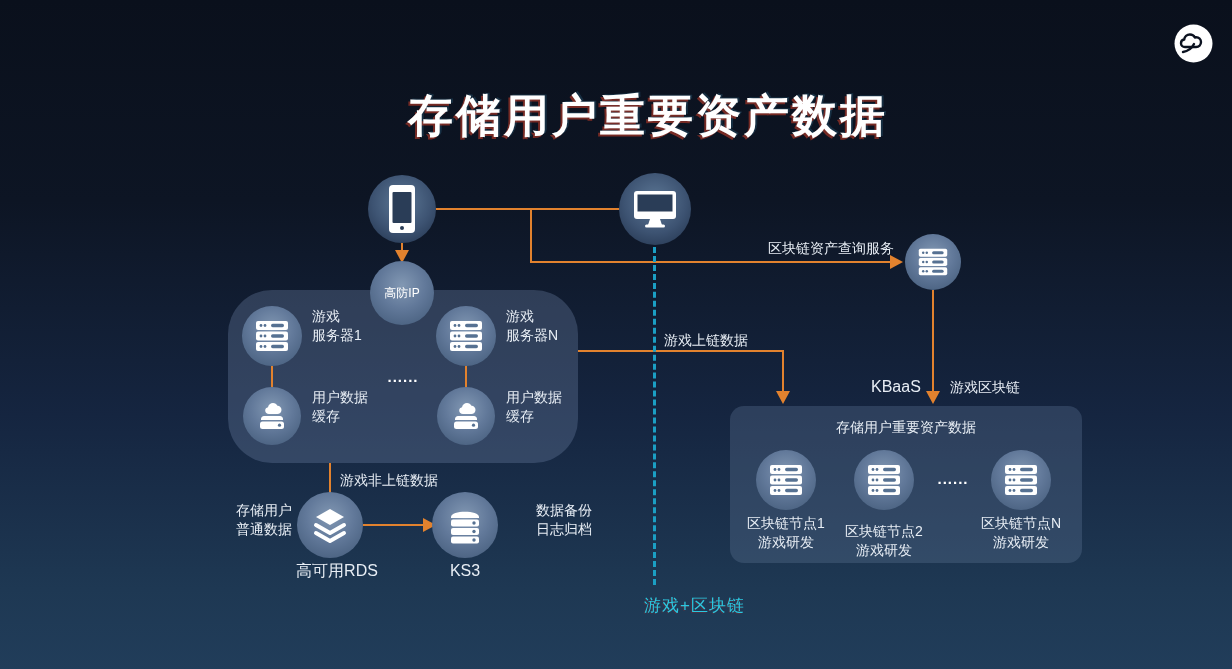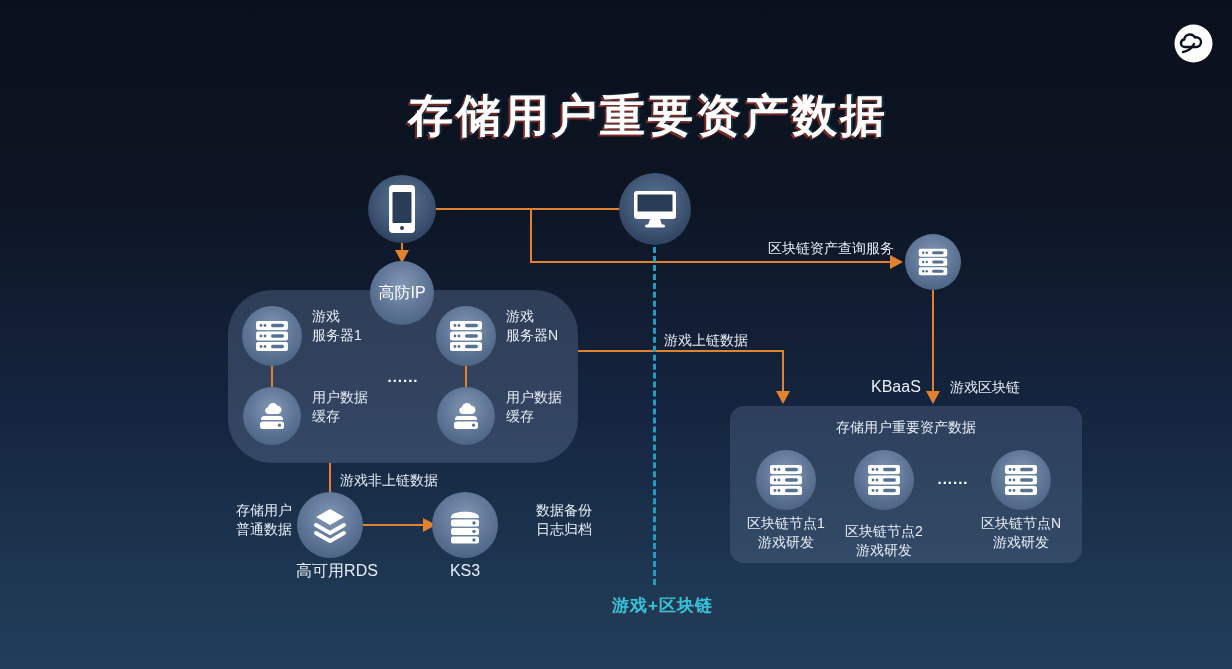--- a/index.html
+++ b/index.html
@@ -21,23 +21,23 @@
   .lbl .ln{display:block;}
   .lbl-c{text-align:center;}
   .big-lbl{font-size:16px;}
   .dots{position:absolute;color:#ffffff;font-weight:bold;font-size:15px;letter-spacing:1px;text-align:center;}
   .hline,.vline{position:absolute;background:#E2822E;}
   .hline{height:2px;}
   .vline{width:2px;}
   .arr-right{position:absolute;width:0;height:0;border-top:7px solid transparent;border-bottom:7px solid transparent;border-left:13px solid #E2822E;}
   .arr-down{position:absolute;width:0;height:0;border-left:7px solid transparent;border-right:7px solid transparent;border-top:13px solid #E2822E;}
   .dash-v{position:absolute;width:0;border-left:3px dashed #1B9FC4;}
-  .cyan-lbl{position:absolute;color:#2CC8E0;font-size:17px;font-weight:bold;letter-spacing:1px;
-    text-shadow:-1px 1px 0 rgba(160,40,40,0.35);}
-  .hdip{color:#ffffff;font-size:16px;}
+  .cyan-lbl{position:absolute;color:#2CC8E0;font-size:17px;font-weight:normal;letter-spacing:1px;
+    text-shadow:-1px 1px 0 rgba(160,40,40,0.35);margin-left:32px;}
+  .hdip{color:#ffffff;font-size:12px;}
   .rbox-title{position:absolute;left:0;right:0;top:13px;text-align:center;color:#e8eef5;font-size:14px;}
   svg{display:block;}
 </style>
 </head>
 <body>
 
 <div class="canvas">
 
   <div class="abs title" style="left:408px;top:86px;">存储用户重要资产数据</div>
 

